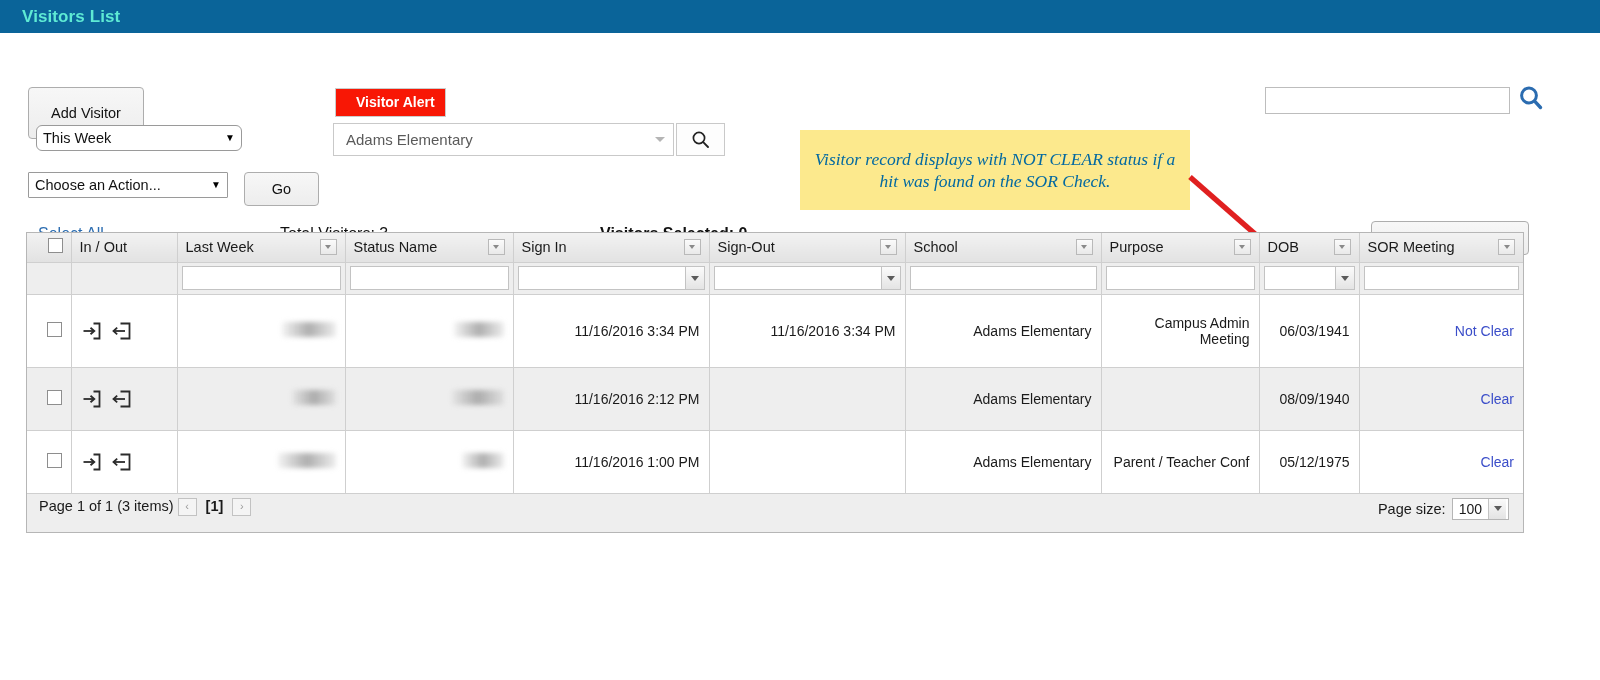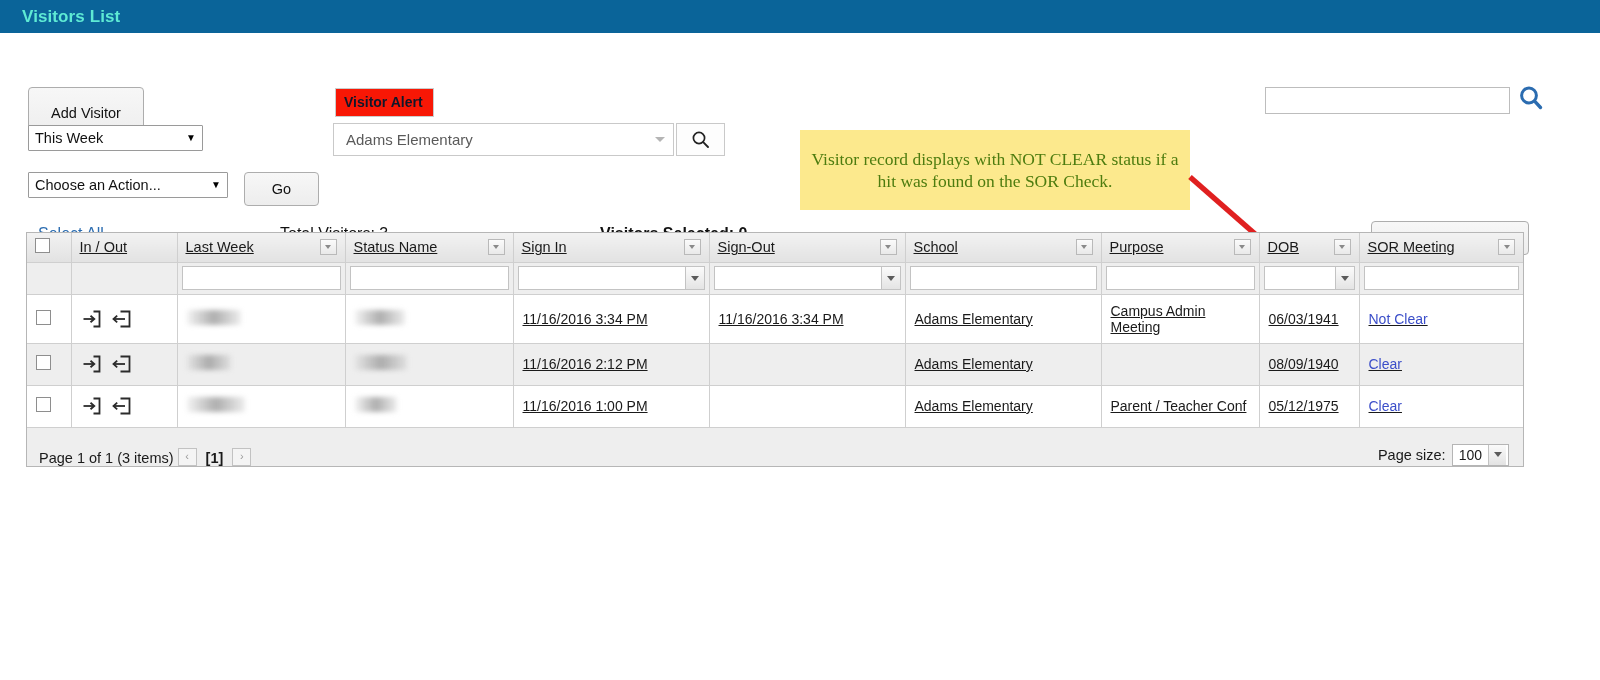--- a/index.html
+++ b/index.html
@@ -60,33 +60,33 @@
   }
   .sel .caret {
     margin-left: auto;
     padding-left: 8px;
     font-size: 10px;
     color: #000;
     line-height: 1;
   }
 
   #add-visitor { position: absolute; left: 28px; top: 54px; width: 116px; }
-  #range-select { position: absolute; left: 28px; top: 92px; width: 175px; height: 26px; }
+  #range-select { position: absolute; left: 36px; top: 92px; width: 206px; height: 26px; border-radius: 6px; }
   #action-select { position: absolute; left: 28px; top: 139px; width: 200px; height: 26px; }
   #go-button { position: absolute; left: 244px; top: 139px; width: 75px; height: 27px;
                 display:flex; align-items:center; justify-content:center; }
 
   
   #visitor-alert {
     position: absolute; left: 335px; top: 55px;
     background: #f81705;
-    color: #0f172a;
+    color: #ffffff;
     font-size: 14px;
     font-weight: bold;
-    padding: 5px 10px 6px 8px;
+    padding: 5px 10px 6px 20px;
     border: 1px solid #cccccc;
     cursor: pointer;
     line-height: 16px;
   }
 
   
   #school-combo {
     position: absolute; left: 333px; top: 90px;
     width: 341px; height: 33px;
     background: #fff;
@@ -153,23 +153,24 @@
   
   #callout {
     position: absolute;
     left: 800px; top: 97px;
     width: 390px; height: 80px;
     background: #fce98d;
     display: flex; align-items: center; justify-content: center;
     text-align: center;
     font-family: "Liberation Serif", serif;
     font-size: 17.5px;
-    color: #4d7c0f;
+    color: #0369a1;
     line-height: 22px;
     padding: 2px 8px;
+    font-style: italic;
   }
   #callout-arrow {
     position: absolute;
     left: 1150px; top: 130px;
     width: 260px; height: 200px;
     pointer-events: none;
   }
 
   
   .grid-wrap {
@@ -178,23 +179,22 @@
     width: 1498px;
     border: 1px solid #b6b6b6;
     background: #fff;
   }
   table.grid { border-collapse: collapse; width: 100%; table-layout: fixed; }
   table.grid th, table.grid td {
     border-right: 1px solid #cfcfcf;
     border-bottom: 1px solid #cfcfcf;
     font-size: 14px;
     color: #1a1a1a;
-    text-align: left;
+    text-align: right;
     vertical-align: middle;
-    text-decoration: underline;
   }
   table.grid th {
     background: linear-gradient(180deg,#f2f2f2 0%,#e2e2e2 100%);
     height: 29px;
     font-weight: normal;
     padding: 0 8px;
     font-size: 14.5px;
   }
   th .hdr { display:flex; align-items:center; width:100%; }
   th .filter-btn {
@@ -233,21 +233,21 @@
     cursor:pointer;
   }
   .fbox .dd i {
     width:0;height:0;
     border-left:4px solid transparent;
     border-right:4px solid transparent;
     border-top:5px solid #5b5b5b;
     display:block;
   }
 
-  tr.data-row td { height: 42px; padding: 8px 9px; }
+  tr.data-row td { height: 42px; padding: 20px 9px; }
   tr.data-row.alt td { background: #eeeeee; }
   tr.data-row.plain td { background: #ffffff; }
 
   .cb {
     width: 15px; height: 15px;
     border: 1px solid #8e8e8e;
     background: #fff;
     display: inline-block;
     cursor: pointer;
   }
@@ -263,22 +263,22 @@
     filter: blur(2.6px);
   }
 
   a.status { color: #3b4ec9; text-decoration: none; font-size: 14px; cursor: pointer; }
 
   
   .gridfoot {
     background: #eeeeee;
     height: 38px;
     display: flex;
-    align-items: flex-end;
-    padding: 16px 14px 0 12px;
+    align-items: flex-start;
+    padding: 4px 14px 0 12px;
     font-size: 14.5px;
     color: #1a1a1a;
   }
   .pg-btn {
     width: 19px; height: 18px;
     border: 1px solid #c2c2c2;
     background: #f4f4f4;
     display: inline-flex; align-items:center; justify-content:center;
     margin: 0 4px;
     cursor: pointer;

